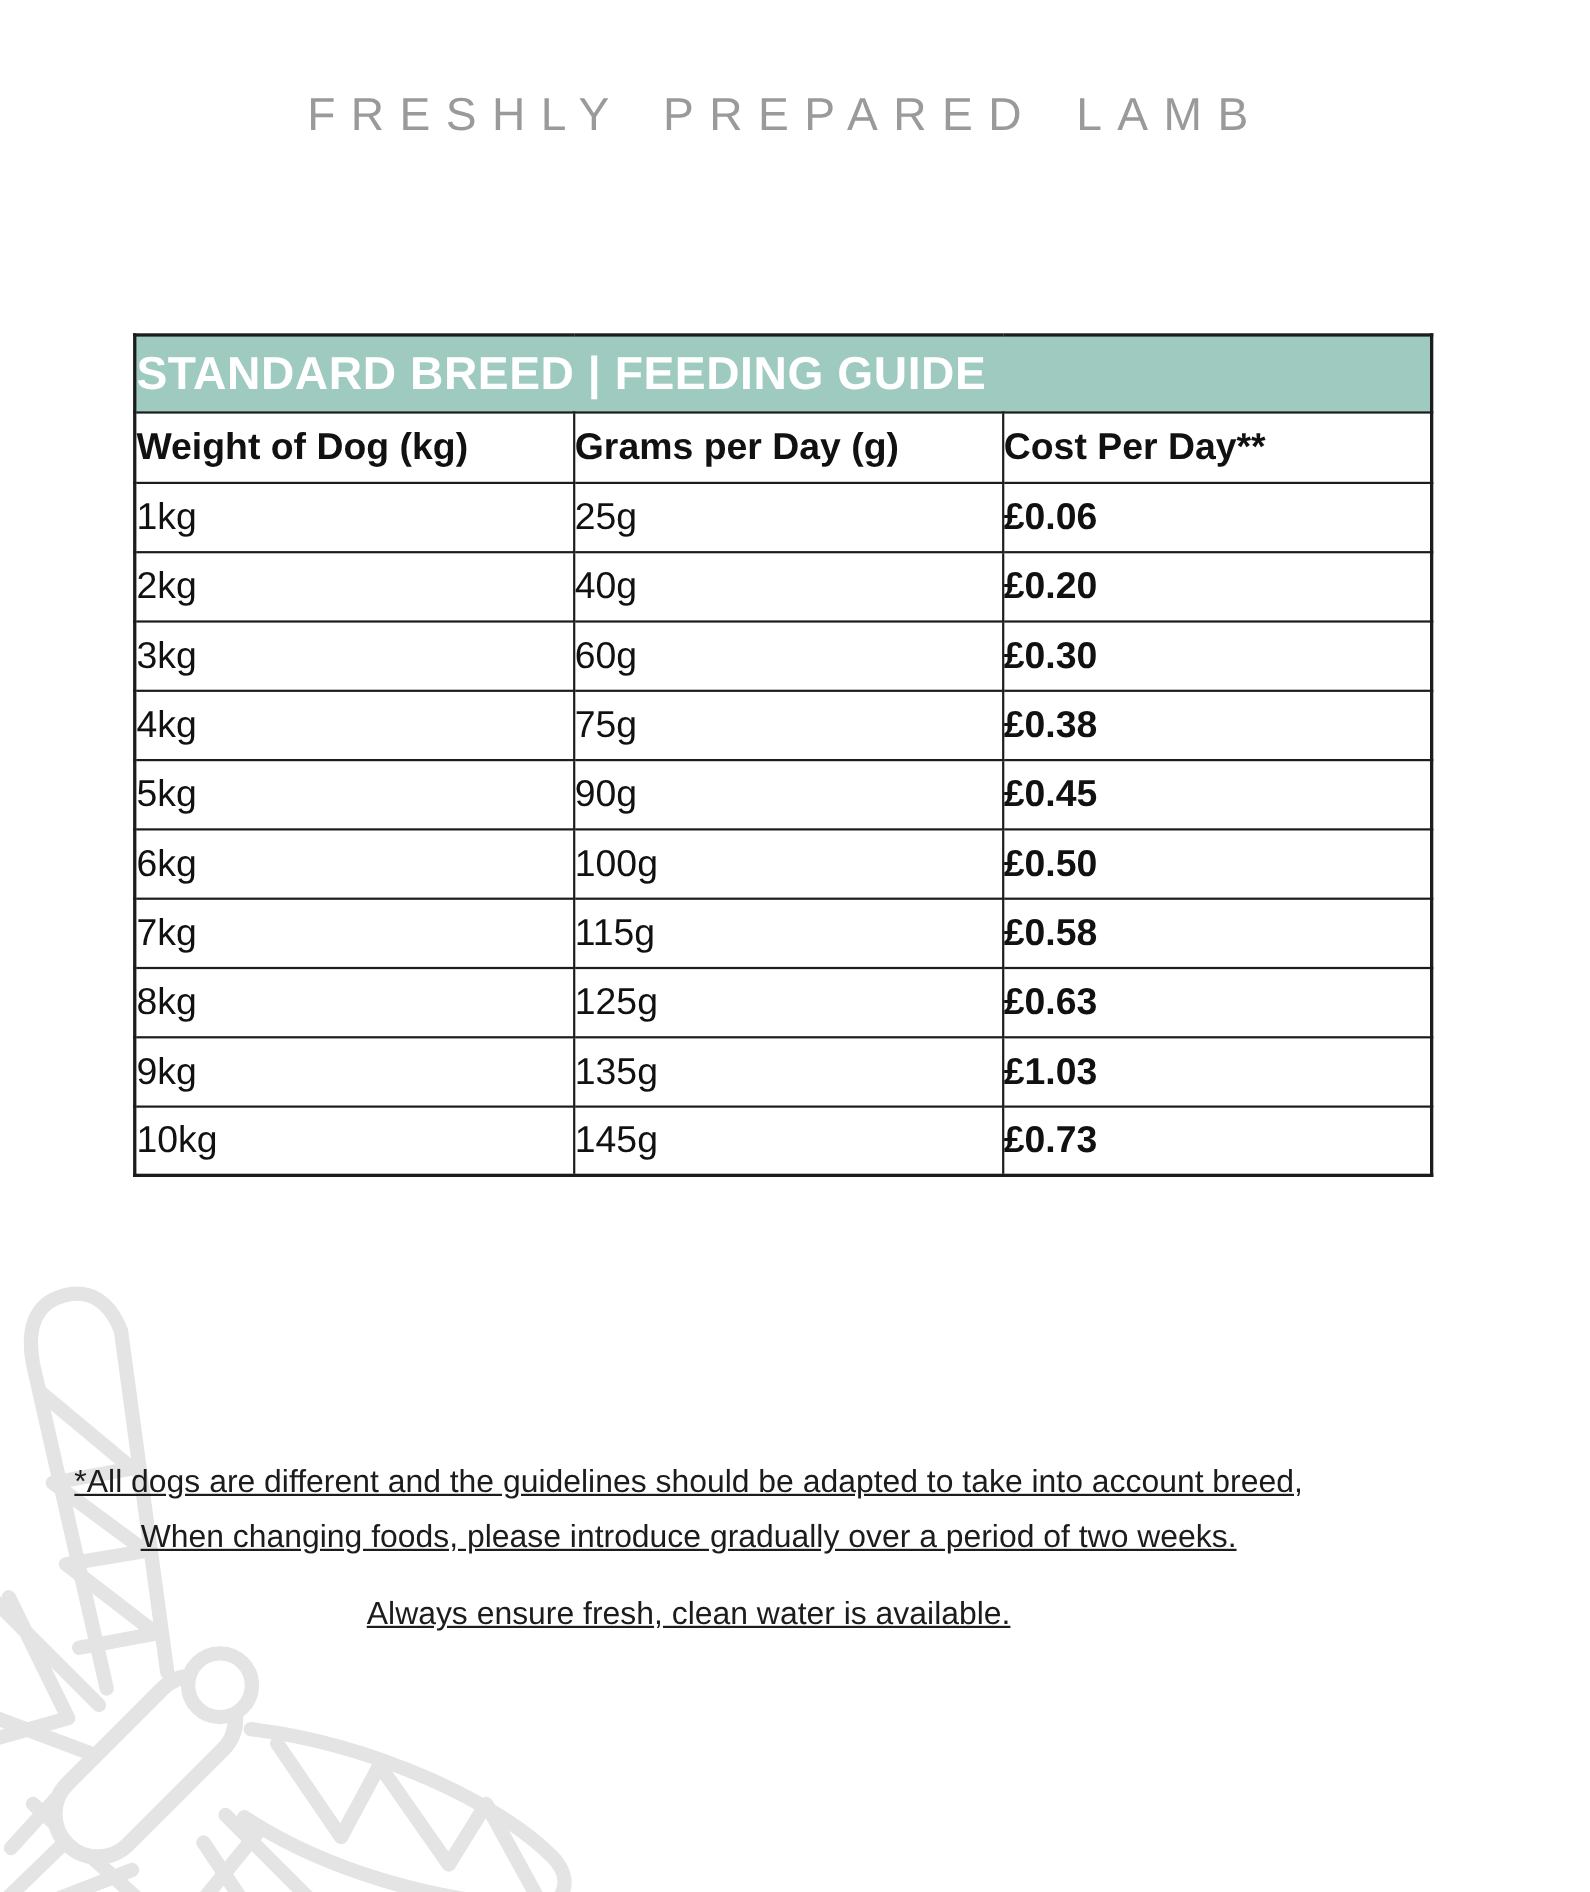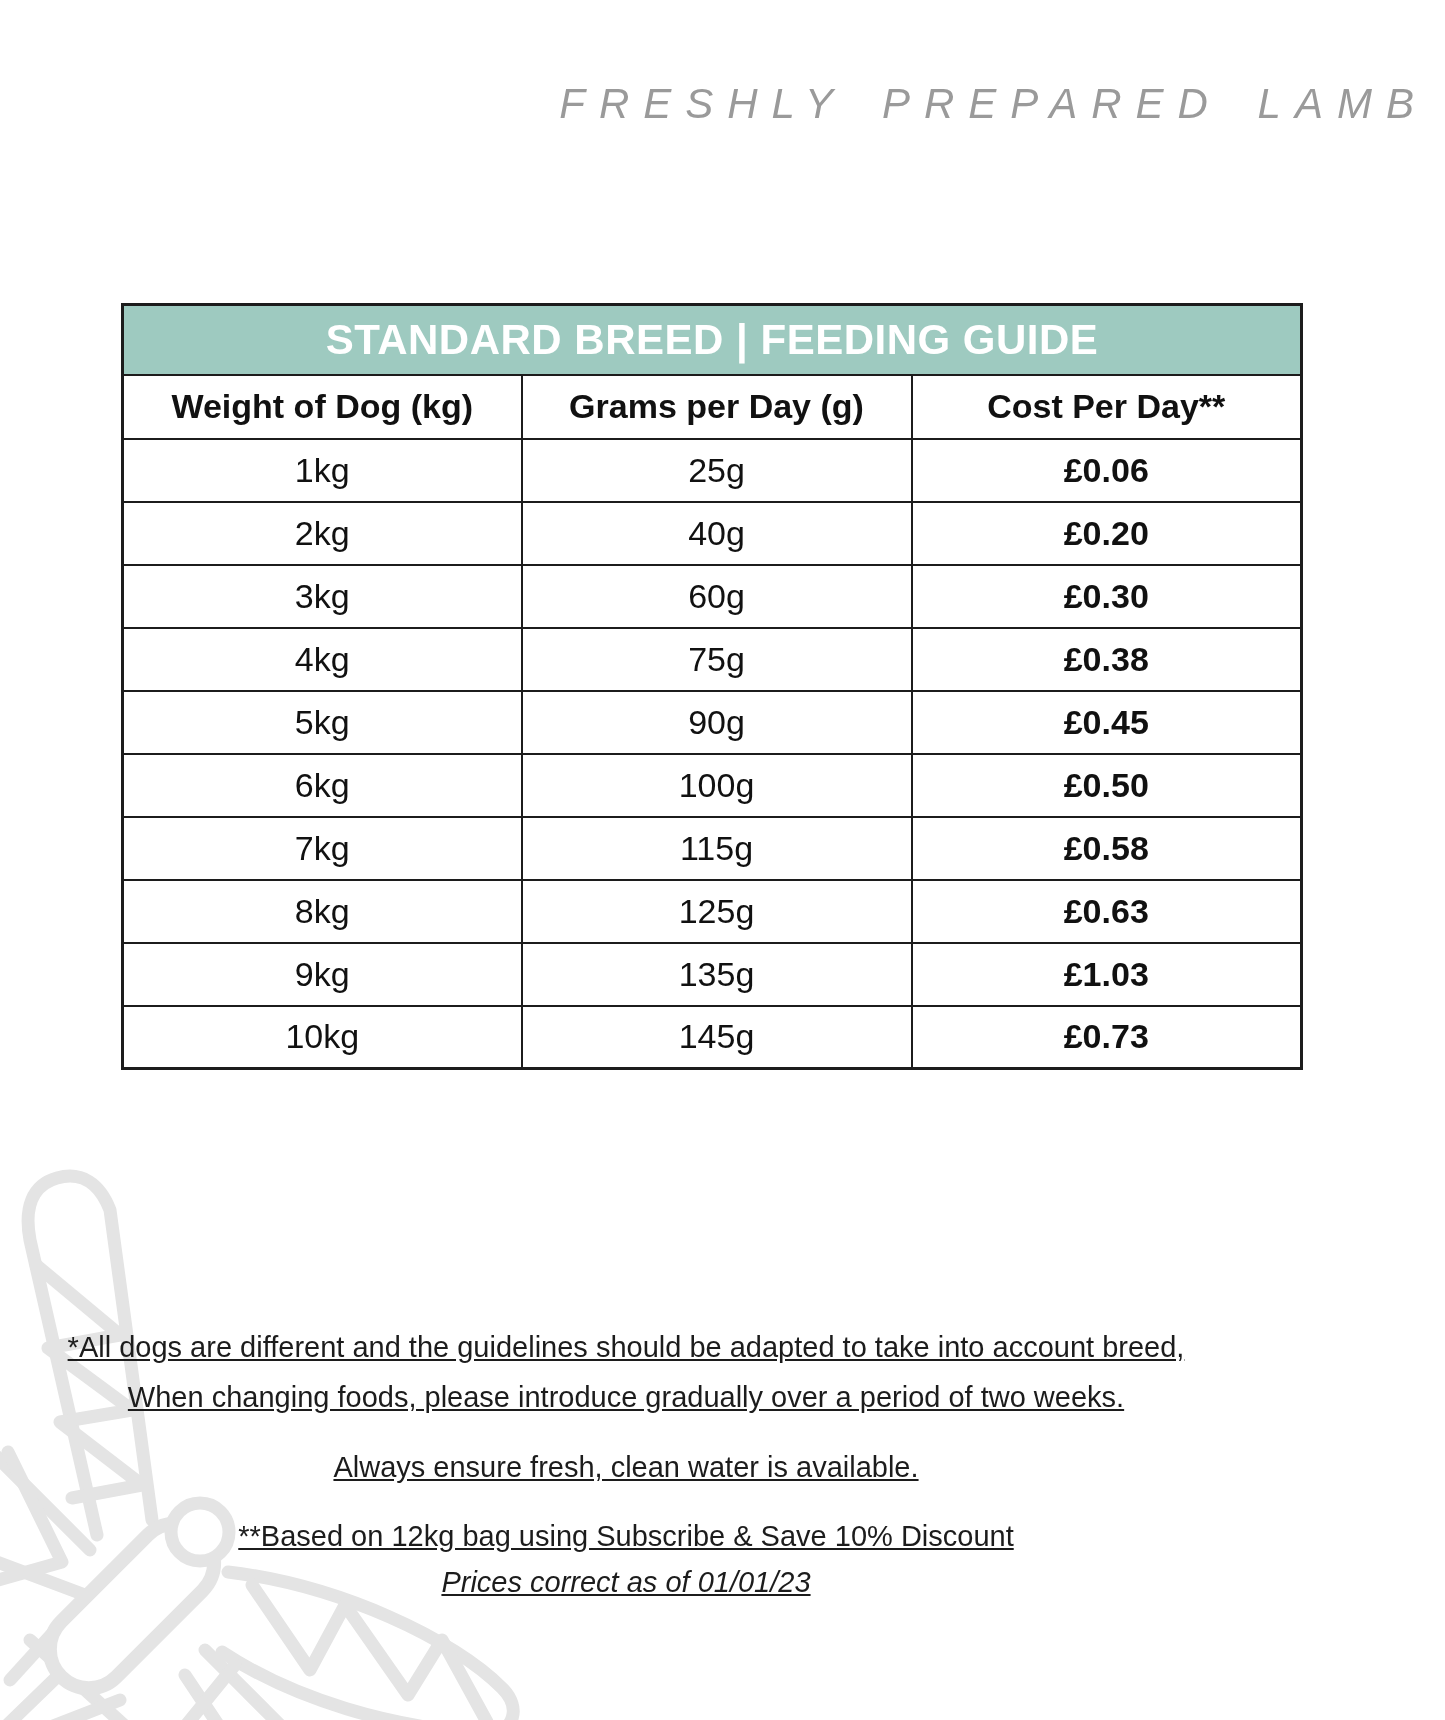--- a/index.html
+++ b/index.html
@@ -13,48 +13,47 @@
     font-family: "Liberation Sans", sans-serif;
     color: #1c1c1c;
   }
 
   
   .page-title {
     position: absolute;
     top: 80px;
     left: 0;
     width: 1428px;
-    text-align: right;
+    text-align: center;
     font-size: 42px;
     font-weight: 400;
     letter-spacing: 14px;
     word-spacing: 10px;
     color: #9a9a9a;
     white-space: nowrap;
-    font-style: italic;
   }
 
   
   table.feeding {
     position: absolute;
     top: 303px;
     left: 121px;
     width: 1179px;
     border-collapse: collapse;
     table-layout: fixed;
     z-index: 2;
     background: #ffffff;
   }
   table.feeding col.c1 { width: 399px; }
   table.feeding col.c2 { width: 390px; }
   table.feeding col.c3 { width: 390px; }
 
   table.feeding th, table.feeding td {
     border: 2px solid #1c1c1c;
-    text-align: center;
+    text-align: left;
     vertical-align: middle;
     padding: 0;
   }
   table.feeding { border: 3px solid #1c1c1c; }
 
   th.band {
     height: 70px;
     background: #9ecac0;
     color: #ffffff;
     font-size: 42px;
@@ -179,24 +178,20 @@
     </tr>
   </tbody>
 </table>
 
 <div class="notes">
   <div class="para1">
     <div>*All dogs are different and the guidelines should be adapted to take into account breed,</div>
     <div>When changing foods, please introduce gradually over a period of two weeks.</div>
   </div>
   <div class="para2">Always ensure fresh, clean water is available.</div>
-  <div class="para3">
-    <div>**Based on 12kg bag using Subscribe &amp; Save 10% Discount</div>
-    <div class="italic">Prices correct as of 01/01/23</div>
-  </div>
 </div>
 
 <svg class="watermark" viewBox="0 0 580 640" xmlns="http://www.w3.org/2000/svg" aria-hidden="true">
   <g stroke="#e4e4e4" stroke-width="13" fill="none" stroke-linecap="round" stroke-linejoin="round">
 
     <path d="M 97 455 L 30 160 C 24 128 32 105 57 98 C 82 91 100 104 110 130 L 152 440"></path>
 
     <path d="M 36 185 L 120 255 L 48 268 L 132 330 L 60 342 L 142 405 L 72 418"></path>
 
     <path d="M 90 470 L -30 350"></path>

